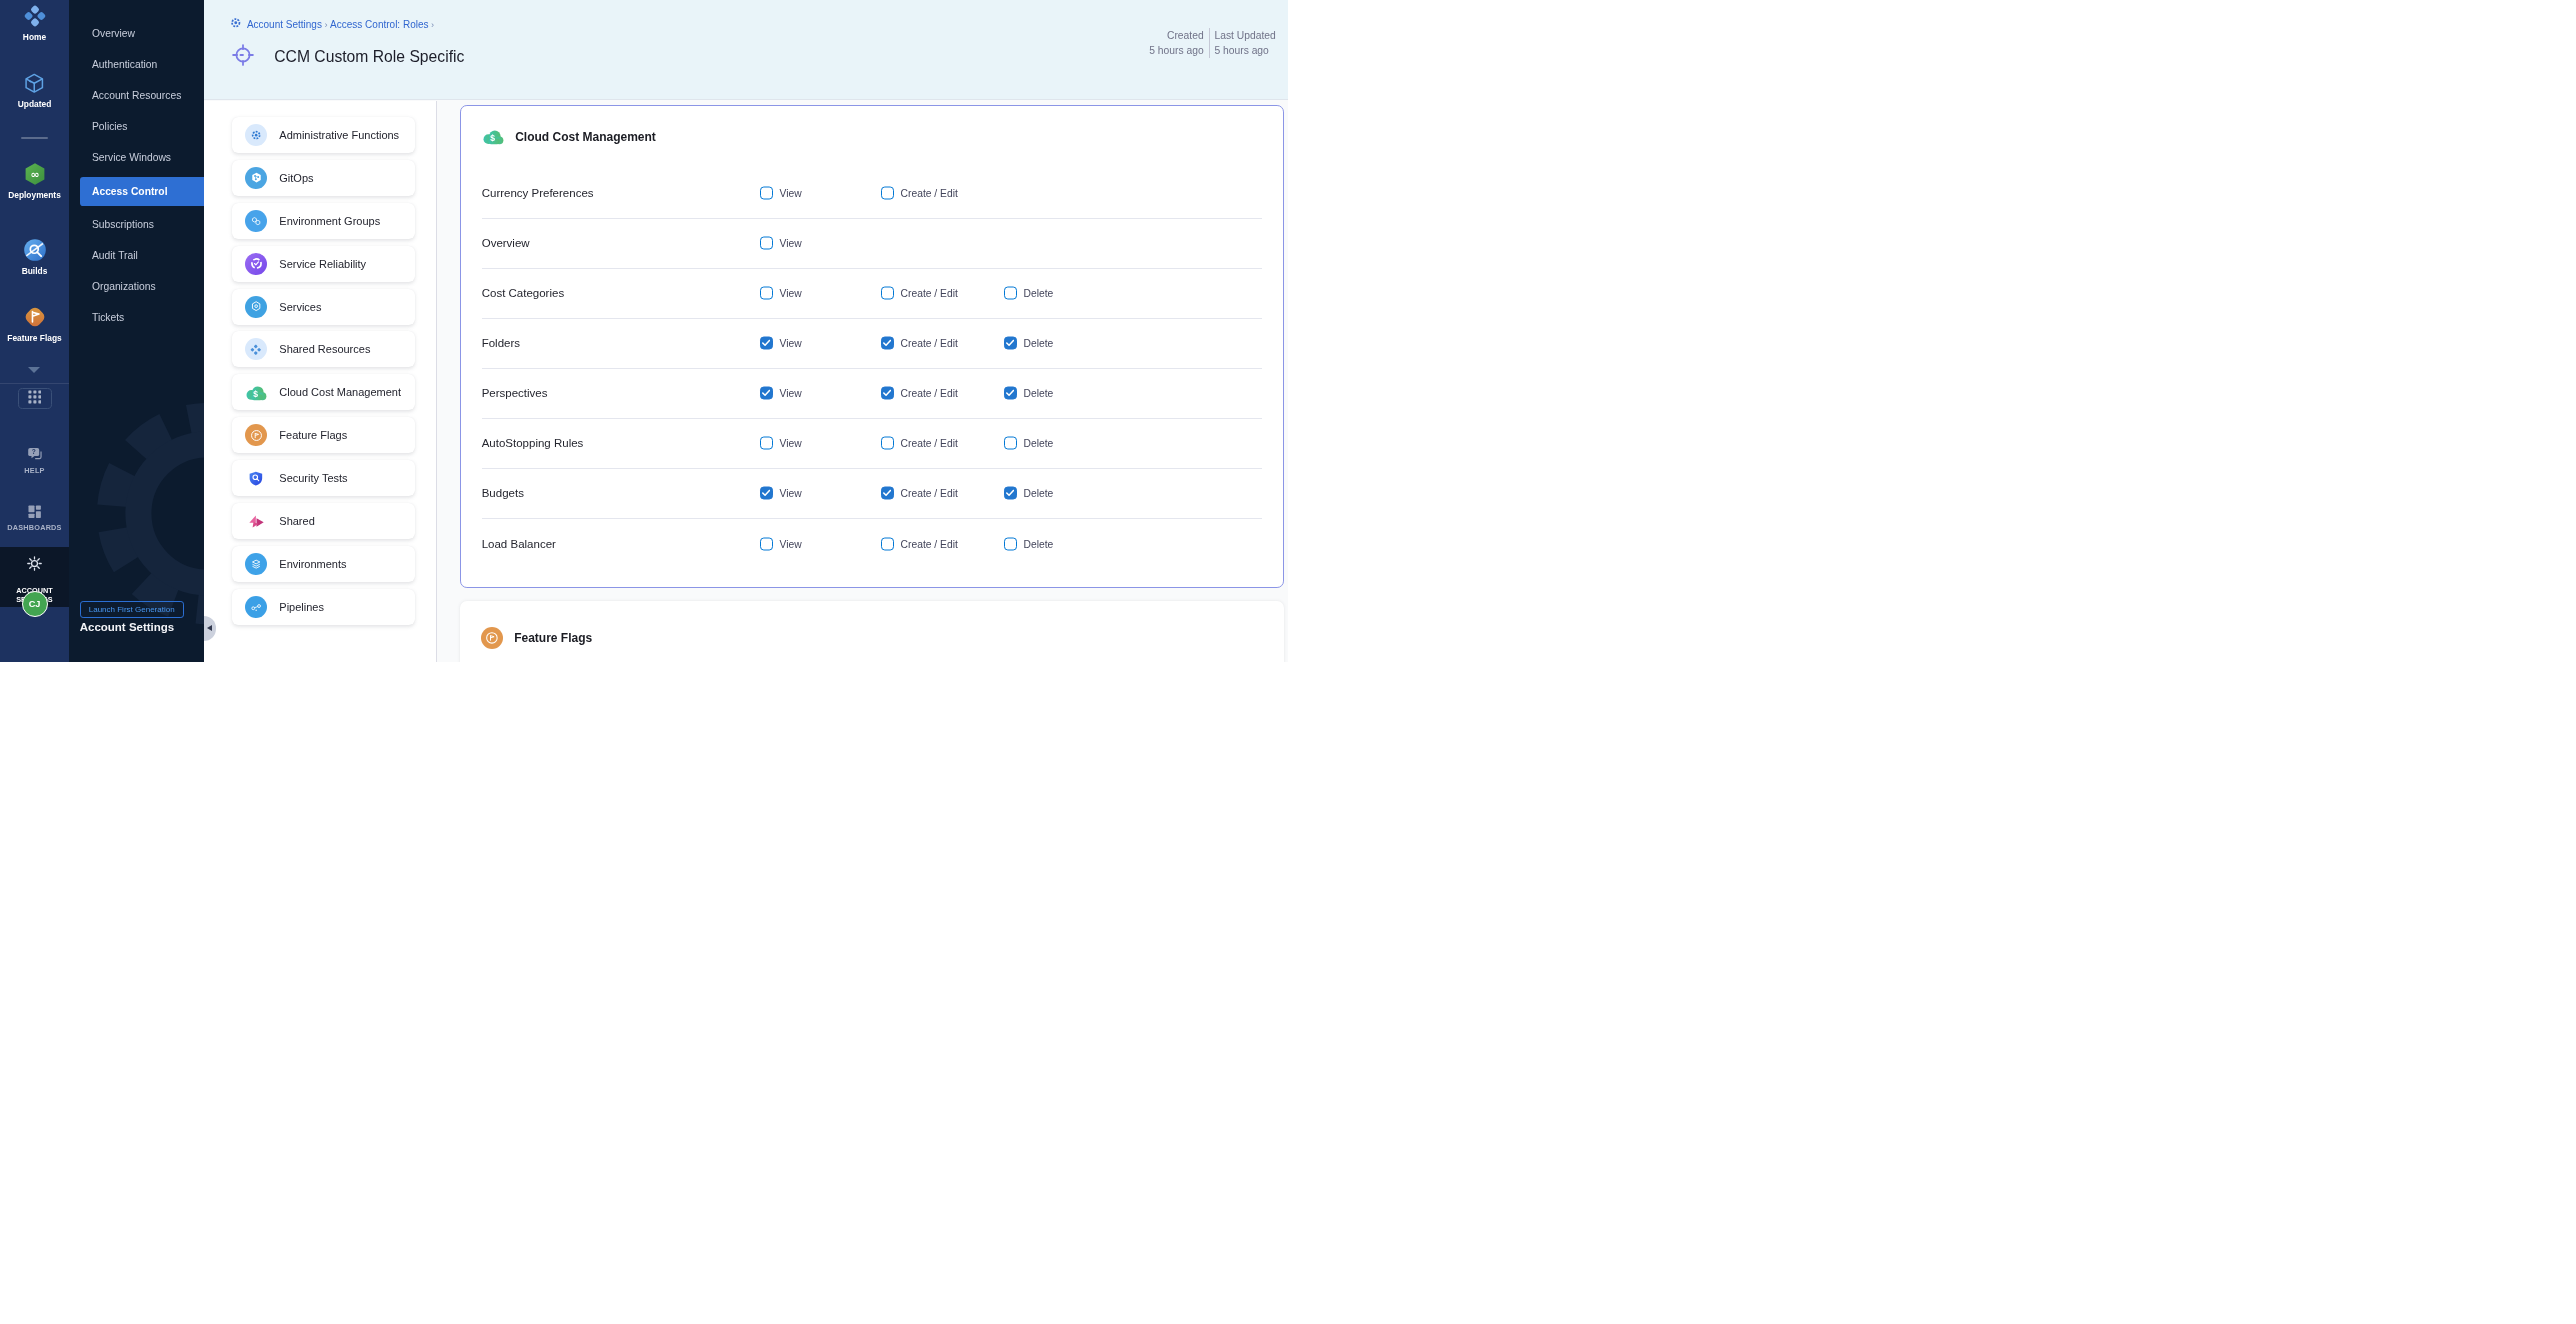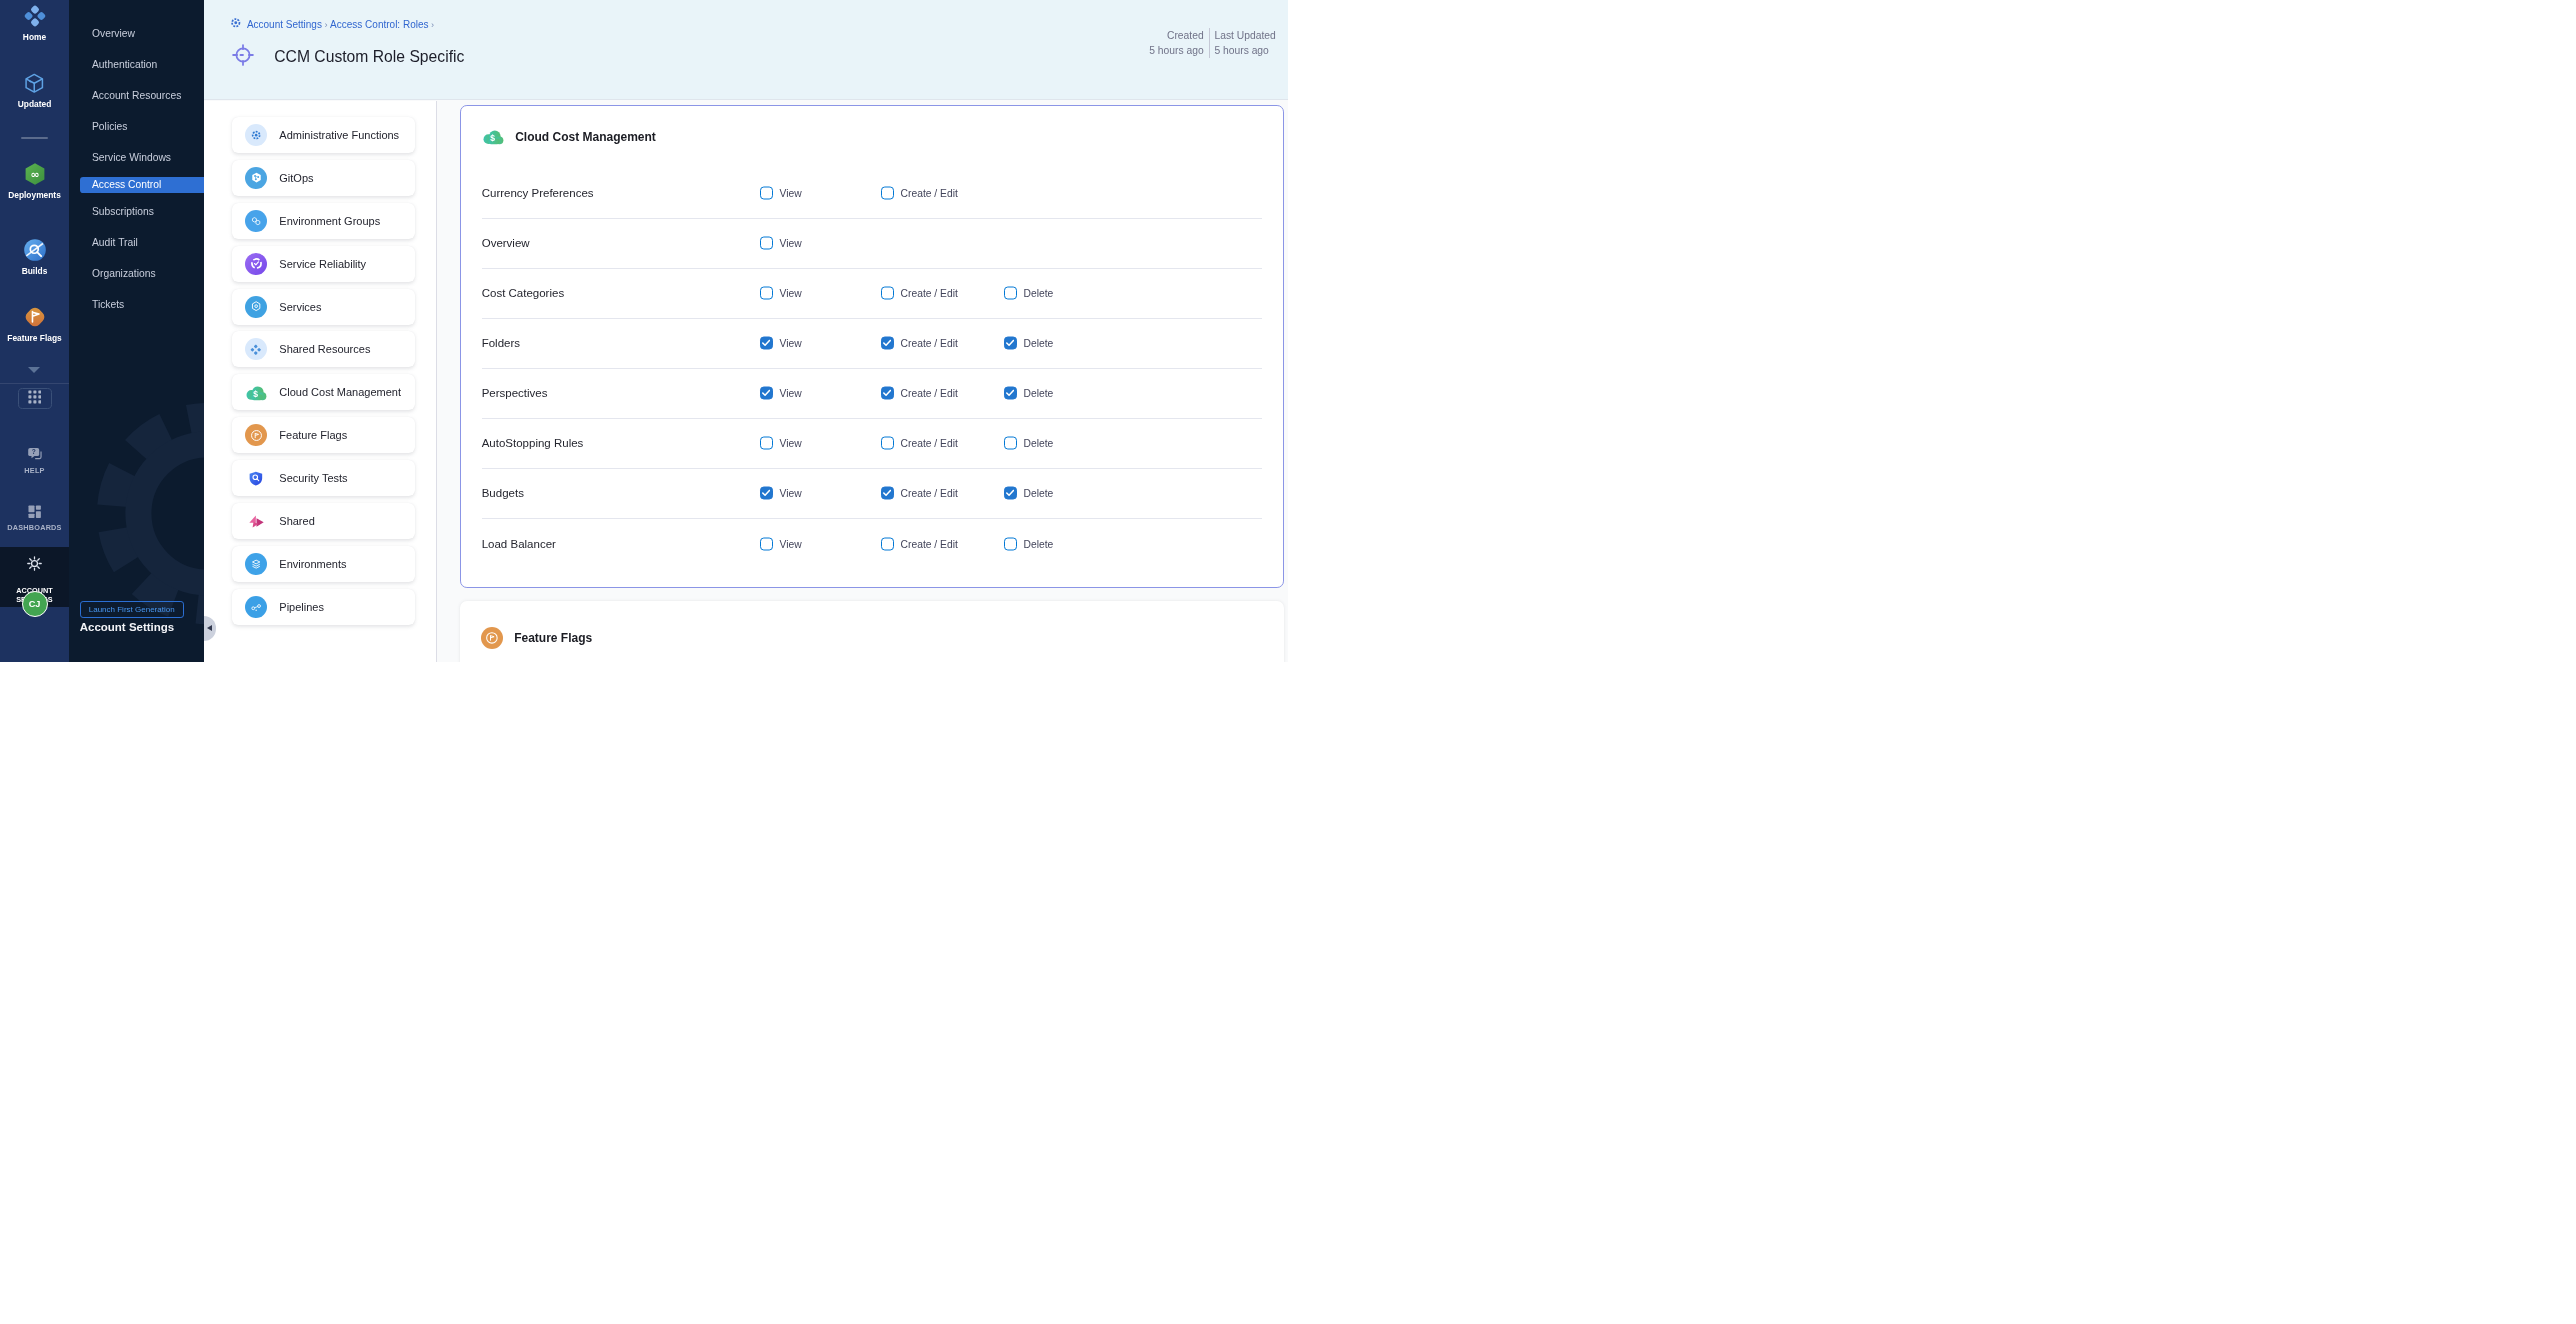--- a/index.html
+++ b/index.html
@@ -24,22 +24,22 @@
   #as-block .rlb { font-size:7.3px; line-height:9.2px; margin-top:13px; }
   #avatar { position:absolute; top:591px; left:21.5px; width:26px; height:26px; border-radius:50%;
     background:#43a551; border:1.5px solid #fff; color:#fff; font-size:9.2px; font-weight:700;
     display:flex; align-items:center; justify-content:center; cursor:pointer; }
 
   
   #sidebar { position:absolute; left:69px; top:0; width:135px; height:662px; background:#0c1b2e; overflow:hidden; z-index:4; }
   #sidebar-items { position:absolute; top:18.4px; left:0; width:135px; }
   .side-item { height:31px; display:flex; align-items:center; padding-left:23px; font-size:10.3px;
     color:#c9cfdd; cursor:pointer; }
-  .side-item.selected { margin-left:10.7px; padding-left:12.3px; height:16px; margin-top:3.4px; margin-bottom:3.4px;
-    background:#2e6fd3; border-radius:3.1px 0 0 3.1px; color:#fff; font-weight:400; }
+  .side-item.selected { margin-left:10.7px; padding-left:12.3px; height:29px; margin-top:3.4px; margin-bottom:3.4px;
+    background:#2e6fd3; border-radius:3.1px 0 0 3.1px; color:#fff; font-weight:700; }
   #gear-watermark { position:absolute; left:7.7px; top:383px; pointer-events:none; }
   #launch-btn { position:absolute; left:10.7px; top:601px; width:104px; height:17px; background:transparent;
     border:0.8px solid #2b6fd4; border-radius:3.1px; color:#4896f0; font-size:8px; cursor:pointer;
     font-family:"Liberation Sans",sans-serif; }
   #sidebar-title { position:absolute; left:10.7px; top:621px; font-size:11.5px; font-weight:700; color:#f3f4f8; }
   #collapse-tab { position:absolute; left:204px; top:616px; width:12.3px; height:24.5px; background:#ccd1dd;
     border-radius:0 12.3px 12.3px 0; z-index:6; display:flex; align-items:center; justify-content:center; cursor:pointer; }
   #collapse-tab .tri { width:0; height:0; border-top:3.8px solid transparent; border-bottom:3.8px solid transparent;
     border-right:5.4px solid #333a4f; margin-right:2.3px; }
 

